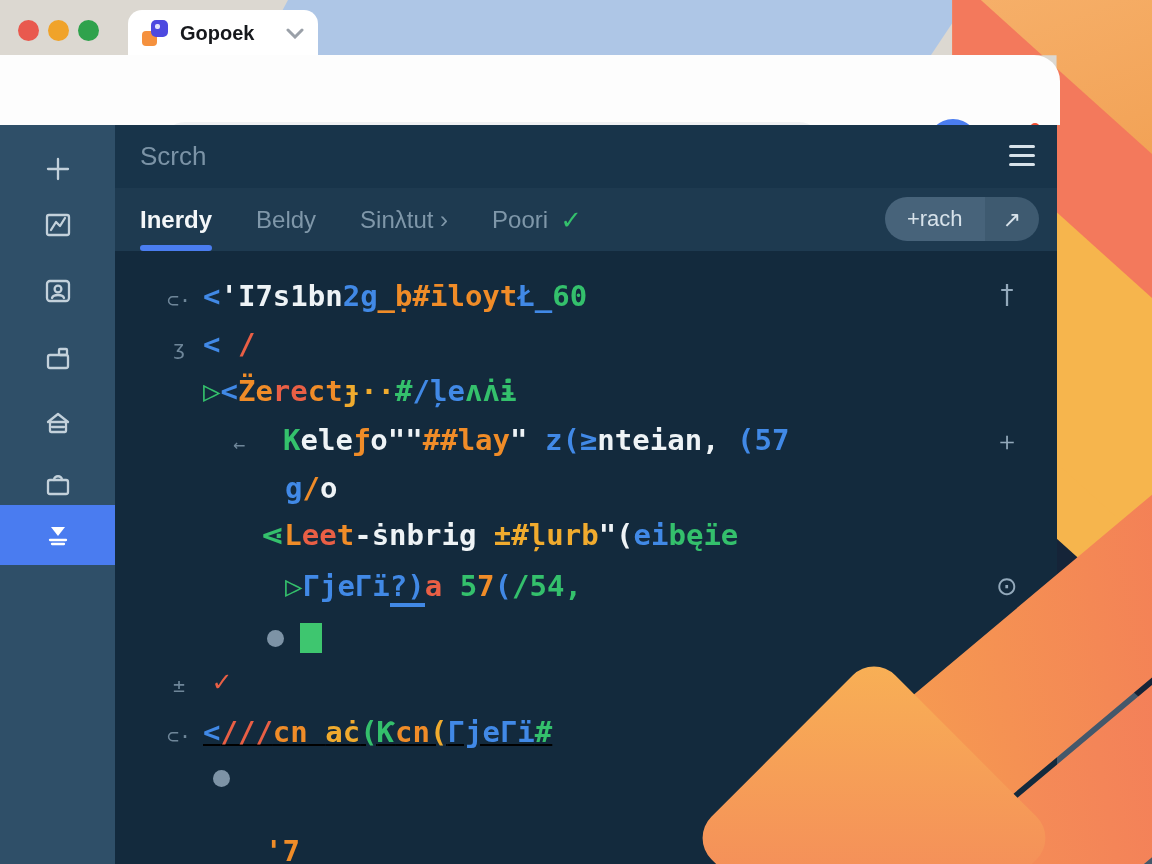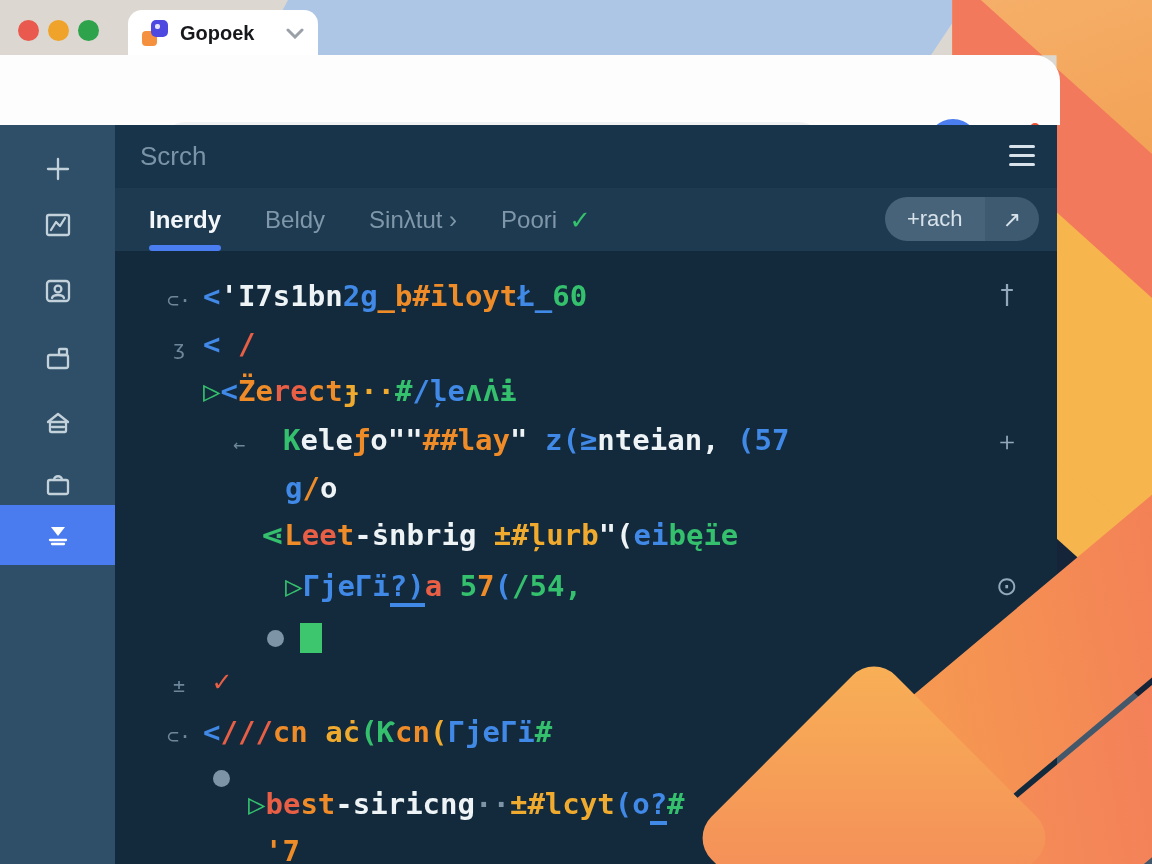--- a/index.html
+++ b/index.html
@@ -74,21 +74,21 @@
   .panel{position:absolute;left:115px;top:125px;width:942px;height:739px;z-index:2;background:#14293b;}
   .panel-header{position:absolute;left:0;top:0;width:100%;height:63px;background:#18344a;
     display:flex;align-items:center;gap:38px;padding-left:25px;box-sizing:border-box;}
   .ph-tab{font-size:26px;color:#7b93a6;position:relative;height:100%;display:flex;align-items:center;}
   .ph-tab.active{color:#f4f7f9;font-weight:bold;}
   .ph-tab.active::after{content:"";position:absolute;left:0;bottom:0;width:100%;height:6px;background:#4a7df0;border-radius:3px;}
   .burger{position:absolute;right:22px;top:20px;width:26px;}
   .burger i{display:block;height:3px;background:#d7e2ea;border-radius:2px;margin-bottom:6px;}
 
   .subnav{position:absolute;left:0;top:63px;width:100%;height:63px;background:#1e3a50;
-    display:flex;align-items:center;gap:44px;padding-left:34px;box-sizing:border-box;}
+    display:flex;align-items:center;gap:44px;padding-left:25px;box-sizing:border-box;}
   .sn-tab{font-size:24px;color:#7f97a9;position:relative;height:100%;display:flex;align-items:center;gap:12px;}
   .sn-tab.active{color:#f4f7f9;font-weight:bold;}
   .sn-tab.active::after{content:"";position:absolute;left:0;bottom:0;width:100%;height:6px;background:#4a7df0;border-radius:3px;}
   .sn-check{color:#34c06c;font-weight:bold;font-size:26px;font-family:"DejaVu Sans",sans-serif;}
   .action-btn{position:absolute;right:18px;top:72px;height:44px;display:flex;border-radius:22px;overflow:hidden;}
   .action-main{background:#47637a;color:#d7e2ea;font-size:22px;display:flex;align-items:center;padding:0 22px;}
   .action-arrow{background:#3e5a70;color:#d7e2ea;font-size:22px;display:flex;align-items:center;padding:0 18px;
     font-family:"DejaVu Sans",sans-serif;}
 
   
@@ -279,27 +279,24 @@
       </div>
       <div class="code-line" style="top: 365px;">
         <span class="tokens" style="left: 152px;"><span class="tk tk-dot"></span><span class="tk tk-block"></span></span>
       </div>
       <div class="code-line" style="top: 410px;">
         <span class="gutter" style="left: 58px;">±</span>
         <span class="tokens" style="left: 98px;"><span class="tk tk-r">✓</span></span>
       </div>
       <div class="code-line" style="top: 461px;">
         <span class="gutter" style="left: 52px;">⊂·</span>
-        <span class="tokens" style="left: 88px;"><span class="tk tk-b">&lt;</span><span class="tk tk-r">///</span><span class="tk tk-o">cn </span><span class="tk tk-y">aċ</span><span class="tk tk-g">(</span><span class="tk tk-g">Ƙ</span><span class="tk tk-o">cn</span><span class="tk tk-y">(</span><span class="tk tk-b">ΓjeΓï</span><span class="tk tk-g">#</span></span>
+        <span class="tokens" style="left: 88px; text-decoration: underline;"><span class="tk tk-b">&lt;</span><span class="tk tk-r">///</span><span class="tk tk-o">cn </span><span class="tk tk-y">aċ</span><span class="tk tk-g">(</span><span class="tk tk-g">Ƙ</span><span class="tk tk-o">cn</span><span class="tk tk-y">(</span><span class="tk tk-b">ΓjeΓï</span><span class="tk tk-g">#</span></span>
       </div>
       <div class="code-line" style="top: 505px;">
         <span class="tokens" style="left: 98px;"><span class="tk tk-dot"></span></span>
-      </div>
-      <div class="code-line" style="top: 533px;">
-        <span class="tokens" style="left: 133px;"><span class="tk tk-g">▷</span><span class="tk tk-r">be</span><span class="tk tk-o">st</span><span class="tk tk-w">-siricng</span><span class="tk tk-gr">··</span><span class="tk tk-y">±#lcyt</span><span class="tk tk-b">(</span><span class="tk tk-b">o</span><span class="tk tk-b tk-u">?</span><span class="tk tk-g">#</span></span>
       </div>
       <div class="code-line" style="top: 580px;">
         <span class="tokens" style="left: 150px;"><span class="tk tk-o">'7</span></span>
       </div>
       <span class="right-ic" style="top: 29px;">†</span>
       <span class="right-ic" style="top: 173px;">＋</span>
       <span class="right-ic" style="top: 320px;">⊙</span>
       <span class="right-ic" style="top: 473px;">＋</span>
     </div>
 </div>

